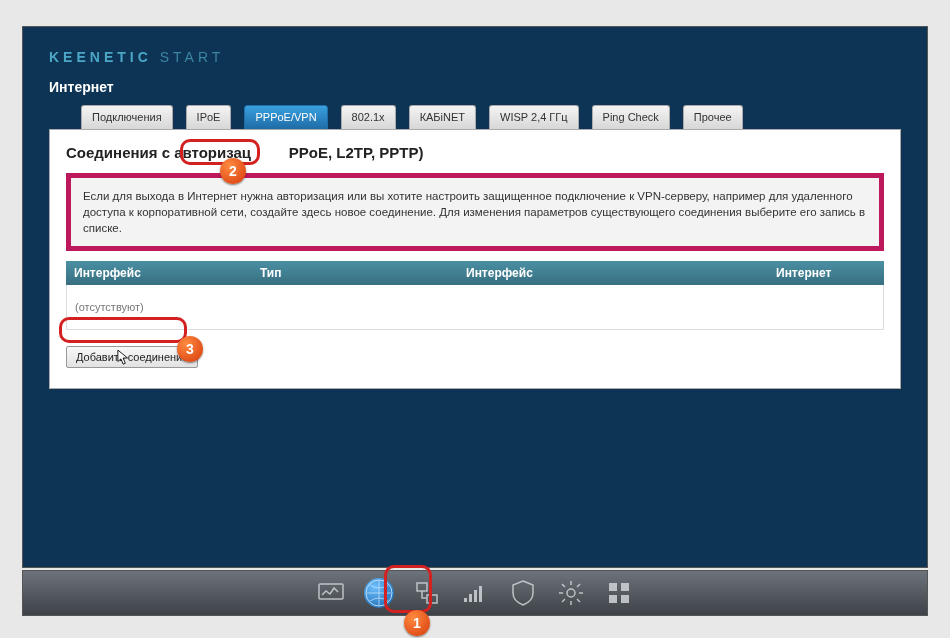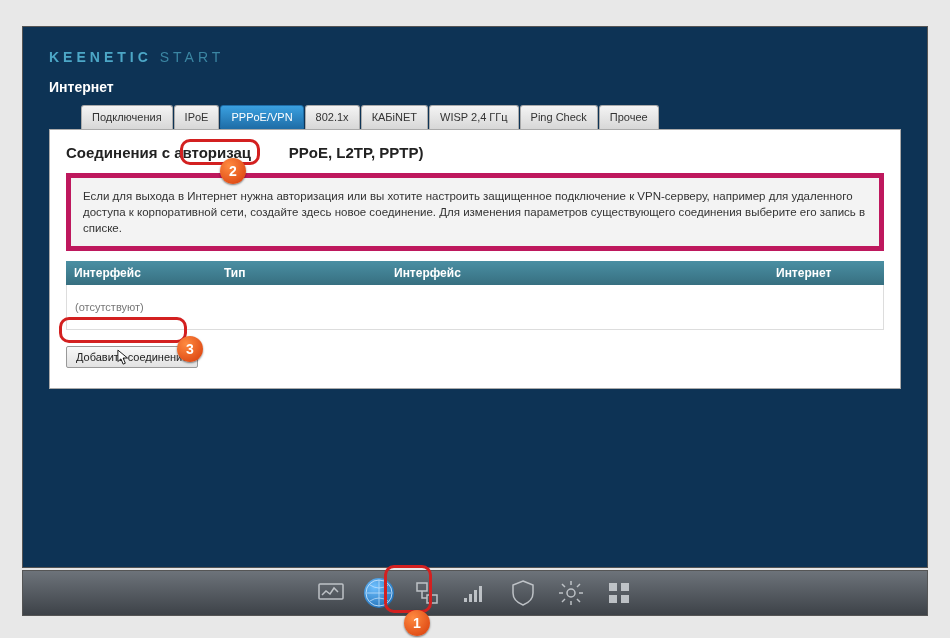--- a/index.html
+++ b/index.html
@@ -29,21 +29,21 @@
 }
 .logo .thin { font-weight: 300; color: #3b86a3; }
 .section-title {
   color: #fff;
   font-weight: bold;
   font-size: 14px;
   margin-bottom: 10px;
 }
 .tabs {
   display: flex;
-  gap: 0;
+  gap: 12px;
   font-size: 11px;
   padding-left: 32px;
 }
 .tab {
   background: linear-gradient(#f4f4f4,#d7d7d7);
   border: 1px solid #aaa;
   border-bottom: none;
   padding: 5px 10px;
   color: #333;
   cursor: pointer;
@@ -79,20 +79,21 @@
   line-height: 1.4;
 }
 .tblhead {
   display: flex;
   background: linear-gradient(#4a8fa3,#376f80);
   color: #fff;
   font-size: 12px;
   font-weight: bold;
   padding: 5px 8px;
   margin-top: 10px;
+  gap: 36px;
 }
 .col-if { width: 150px; }
 .col-type { width: 170px; }
 .col-desc { flex: 1; }
 .col-net { width: 100px; text-align: left; }
 .emptyrow {
   font-size: 11px;
   color: #777;
   padding: 16px 8px;
   border: 1px solid #ddd;

